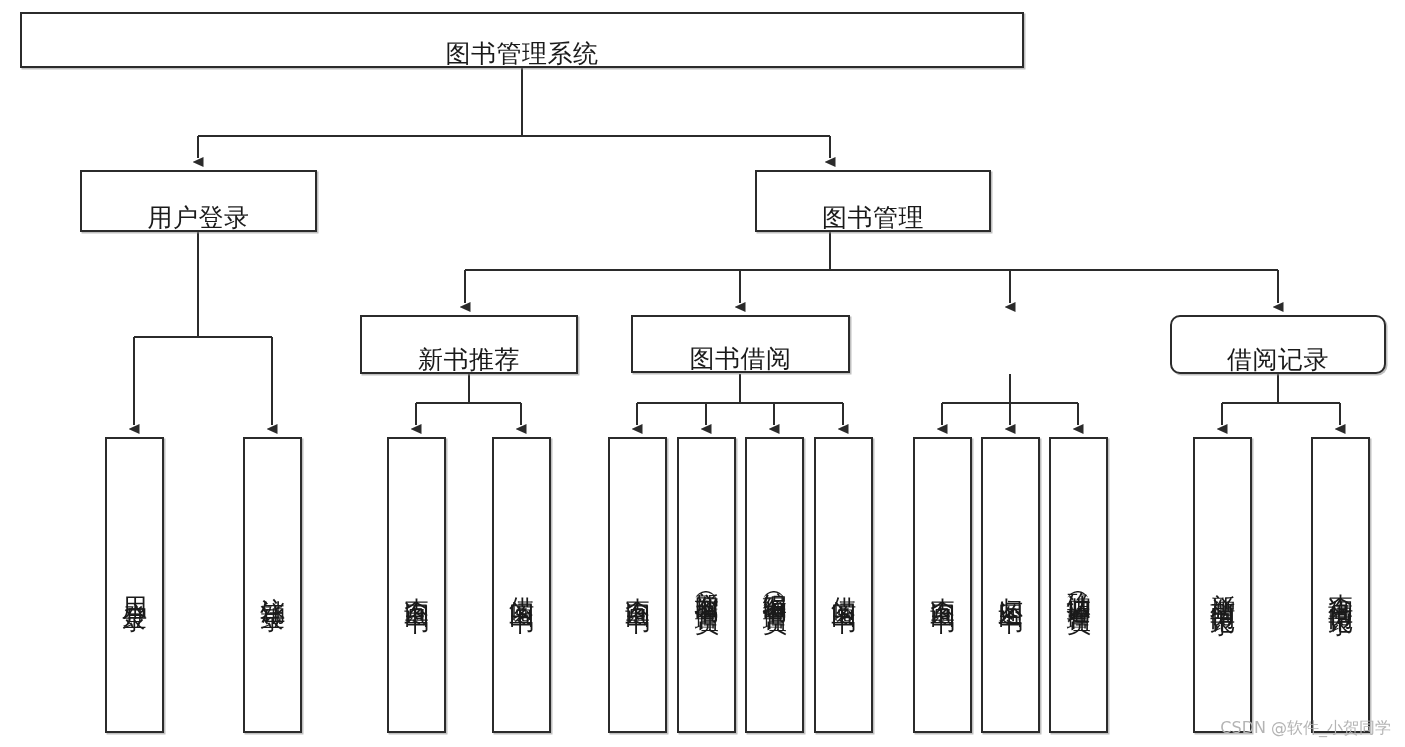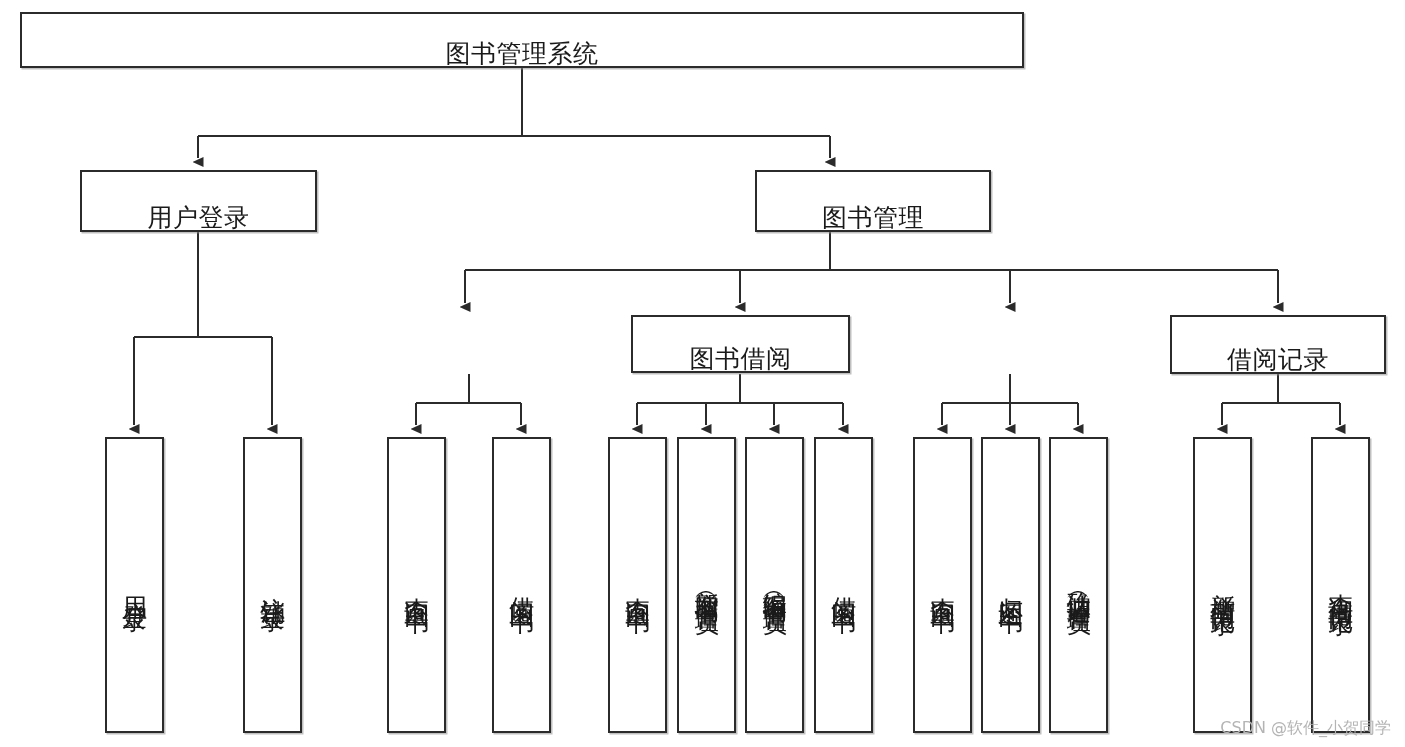--- a/index.html
+++ b/index.html
@@ -131,24 +131,27 @@
     <span class="label">图书管理系统</span>
   </div>
 
   <div class="node horizontal" style="left:80px; top:170px; width:237px; height:62px;">
     <span class="label">用户登录</span>
   </div>
   <div class="node horizontal" style="left:711px; top:170px; width:236px; height:62px;margin-left:44px;">
     <span class="label">图书管理</span>
   </div>
 
+  <div class="node horizontal" style="left:360px; top:315px; width:218px; height:59px;">
+    <span class="label">新书推荐</span>
+  </div>
   <div class="node horizontal" style="left:631px; top:315px; width:219px; height:58px;">
     <span class="label">图书借阅</span>
   </div>
-  <div class="node horizontal" style="left:1170px; top:315px; width:216px; height:59px;">
+  <div class="node horizontal" style="left:1170px; top:315px; width:216px; height:59px;border-radius:10px;">
     <span class="label">借阅记录</span>
   </div>
 
   <div class="node vertical" style="left:105px; top:437px; width:59px; height:296px;">
     <span class="label">用户登录</span>
   </div>
   <div class="node vertical" style="left:243px; top:437px; width:59px; height:296px;">
     <span class="label">注销登录</span>
   </div>
 

